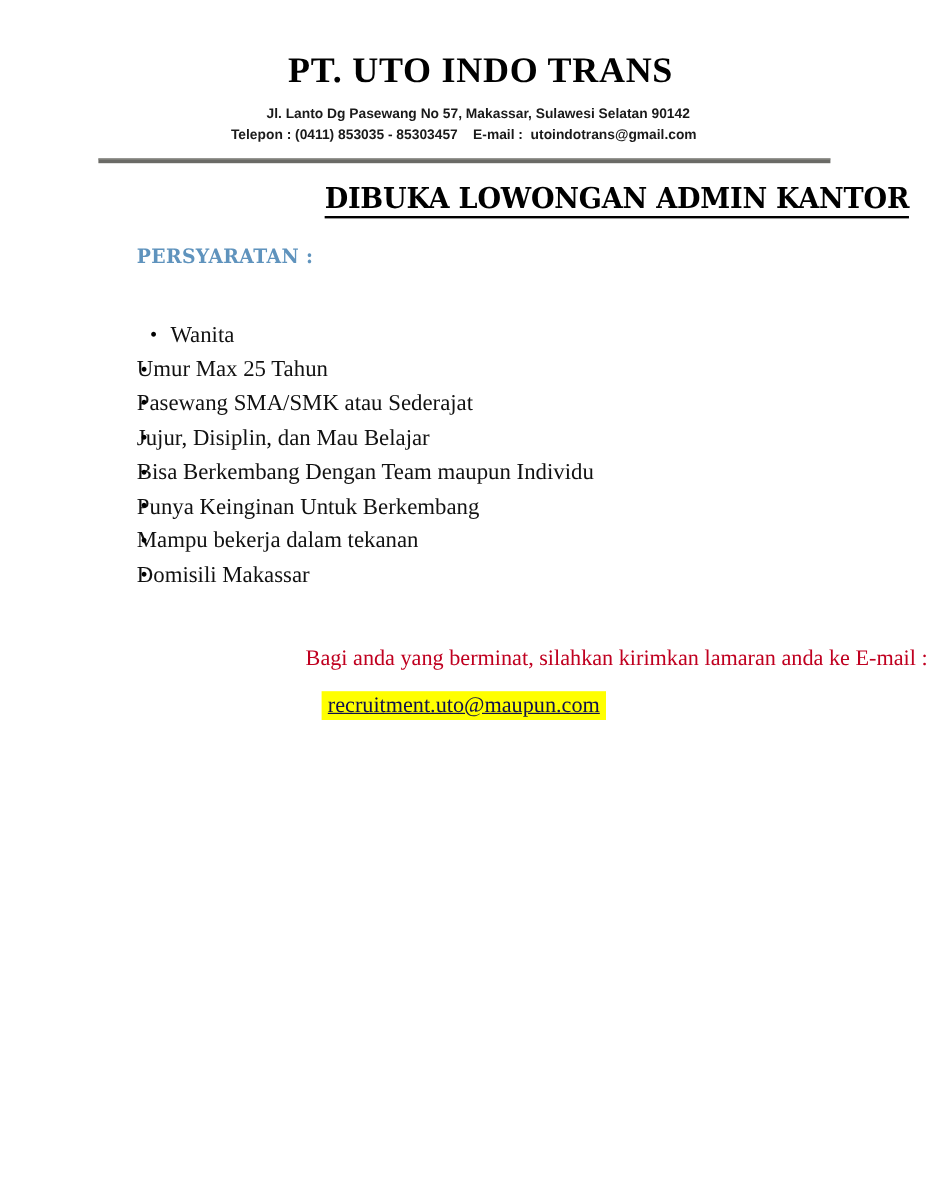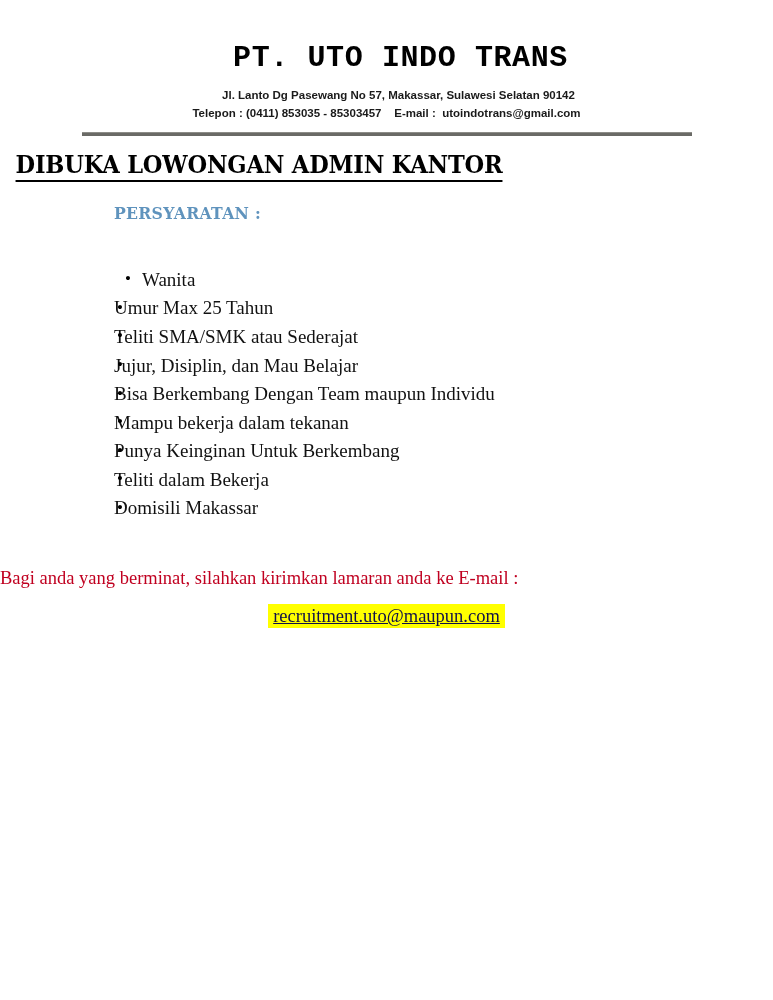--- a/index.html
+++ b/index.html
@@ -22,21 +22,21 @@
     inset: 0;
     background: #ffffff;
   }
 
   
   .letterhead {
     padding-top: 42px;
     text-align: center;
   }
   .company-name {
-    font-family: Liberation Mono, monospace;
+    font-family: Liberation Serif, serif;
     font-weight: bold;
     font-size: 30px;
     letter-spacing: 0.6px;
     color: #000000;
     line-height: 1.1;
     margin: 0;
     padding-left: 28px;
   }
   .addr-line {
     font-family: "Liberation Sans", "DejaVu Sans", sans-serif;
@@ -53,21 +53,21 @@
     width: 610px;
     height: 4px;
     margin: 9px auto 0 auto;
     background: #6a6a66;
     border-top: 1px solid #8d8d88;
     box-sizing: border-box;
   }
 
   
   .headline-wrap {
-    text-align: left;
+    text-align: right;
     margin-top: 15px;
   }
   .headline {
     display: inline-block;
     font-family: "DejaVu Serif", "Liberation Serif", serif;
     font-weight: bold;
     font-size: 24px;
     letter-spacing: -0.2px;
     color: #000000;
     border-bottom: 2px solid #000000;
@@ -110,21 +110,21 @@
     position: absolute;
     left: 117px;
     top: -0.5px;
     font-size: 17px;
     line-height: 28.6px;
     color: #000000;
   }
   .req-item.indented::before { left: 125px; }
 
   
-  .cta-wrap { text-align: left; margin-top: 44px; }
+  .cta-wrap { text-align: right; margin-top: 44px; }
   .cta-line {
     font-family: "Liberation Serif", "DejaVu Serif", serif;
     font-size: 18.5px;
     color: #c00020;
     line-height: 1.25;
     margin: 0;
     white-space: nowrap;
   }
   .email-wrap {
     text-align: center;
@@ -157,26 +157,25 @@
 
   <div class="headline-wrap">
     <div class="headline">DIBUKA LOWONGAN ADMIN KANTOR</div>
   </div>
 
   <div class="section-heading">PERSYARATAN :</div>
 
   <ul class="req-list">
     <li class="req-item indented">Wanita</li>
     <li class="req-item">Umur Max 25 Tahun</li>
-    <li class="req-item">Teliti SMA/SMK atau Sederajat</li>
+    <li class="req-item">Pasewang SMA/SMK atau Sederajat</li>
     <li class="req-item">Jujur, Disiplin, dan Mau Belajar</li>
     <li class="req-item">Bisa Berkembang Dengan Team maupun Individu</li>
+    <li class="req-item">Punya Keinginan Untuk Berkembang</li>
     <li class="req-item">Mampu bekerja dalam tekanan</li>
-    <li class="req-item">Punya Keinginan Untuk Berkembang</li>
-    <li class="req-item">Teliti dalam Bekerja</li>
     <li class="req-item">Domisili Makassar</li>
   </ul>
 
   <div class="cta-wrap">
     <p class="cta-line">Bagi anda yang berminat, silahkan kirimkan lamaran anda ke E-mail :</p>
   </div>
 
   <div class="email-wrap">
     <span class="email-link">recruitment.uto@maupun.com</span>
   </div>

